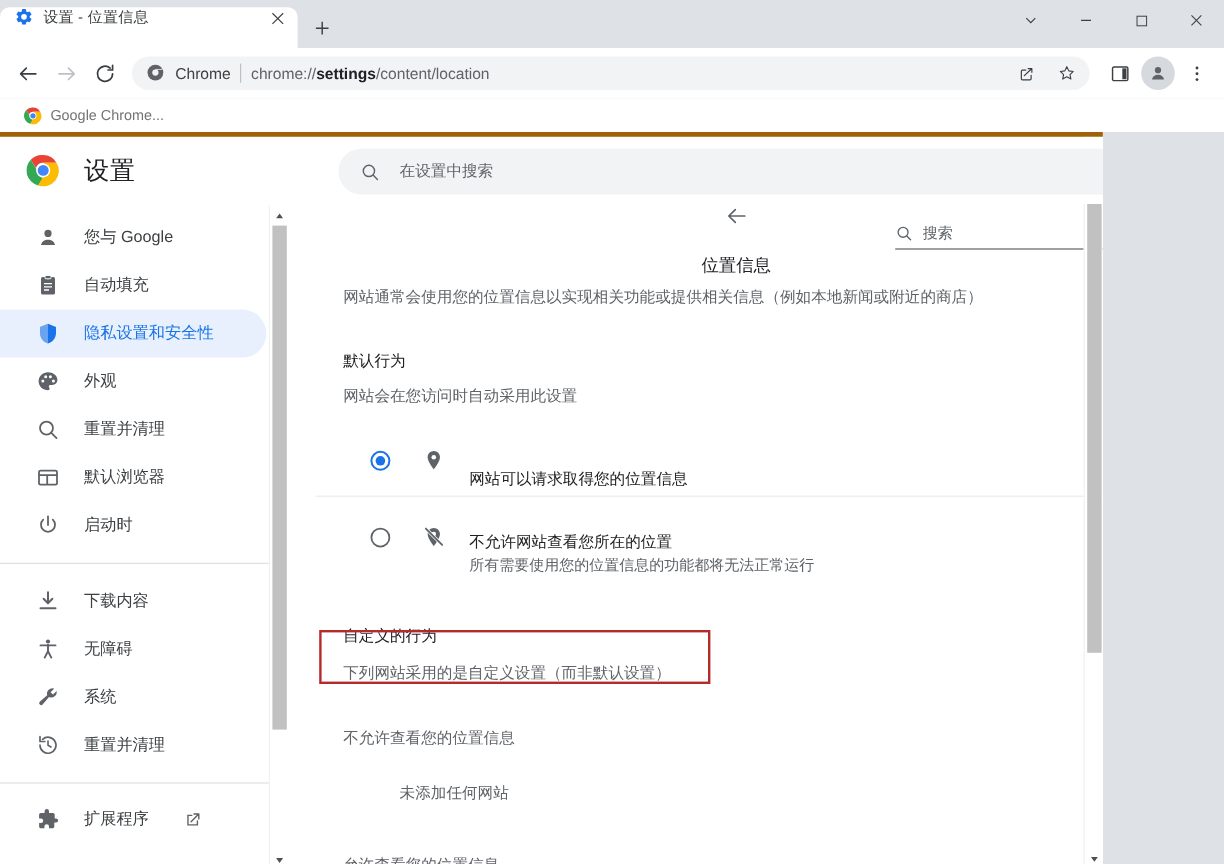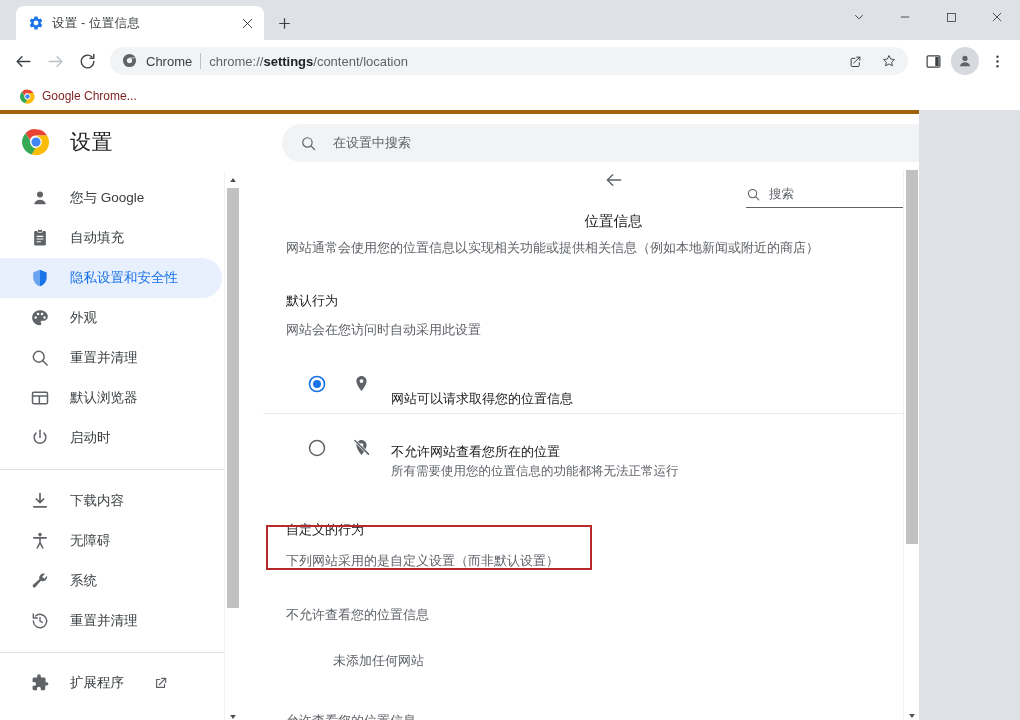--- a/index.html
+++ b/index.html
@@ -19,25 +19,25 @@
 
   
   .tabstrip {
     position: absolute; top: 0; left: 0;
     width: 1020px; height: 40px;
     background: #dee1e6;
     display: flex; align-items: flex-end;
   }
   .tab {
     position: relative;
-    margin-left: 16px;
+    margin-left: 0;
     width: 248px; height: 34px;
     background: #ffffff;
     border-radius: 8px 8px 0 0;
-    display: flex; align-items: center;
+    display: flex; 
     padding: 0 8px 0 12px;
     gap: 8px;
   }
   .tab-favicon { width: 16px; height: 16px; flex: none; display:block; }
   .tab-title {
     flex: 1;
     font-size: 12.5px; color: #3c4043;
     white-space: nowrap; overflow: hidden; text-overflow: ellipsis;
     letter-spacing: .2px;
   }
@@ -110,21 +110,21 @@
 
   
   .bookmarks {
     position: absolute; top: 82px; left: 0;
     width: 1020px; height: 28px;
     background: #ffffff;
     display: flex; align-items: center;
     padding-left: 14px; gap: 8px;
   }
   .bm-item { display: flex; align-items: center; gap: 7px; padding: 2px 6px; border-radius: 4px;}
-  .bm-label { font-size: 12px; color: #7f1d1d; white-space: nowrap; }
+  .bm-label { font-size: 12px; color: #737373; white-space: nowrap; }
 
   
   .page {
     position: absolute; top: 110px; left: 0;
     width: 919px; height: 610px;
     background: #ffffff;
     border-top: 4px solid #a16207;
     overflow: hidden;
   }
 

